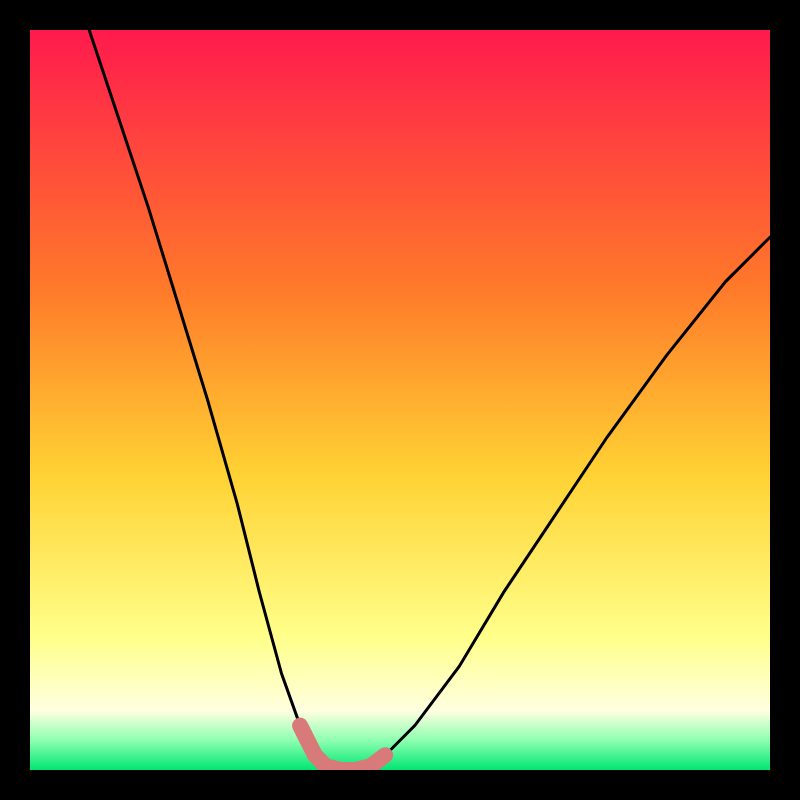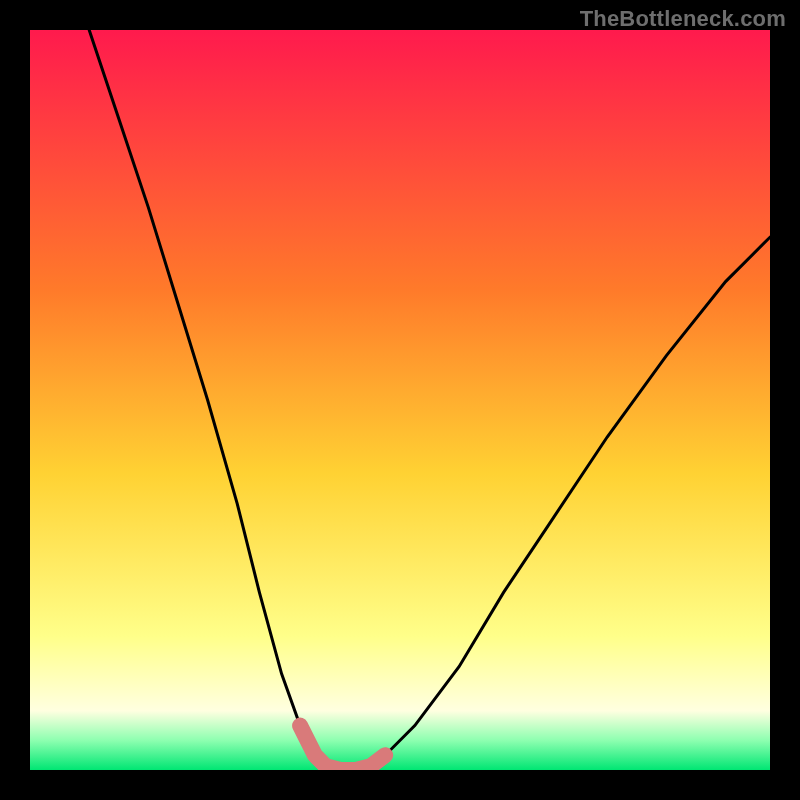--- a/index.html
+++ b/index.html
@@ -55,15 +55,14 @@
 
   <rect x="0" y="0" width="800" height="800" fill="#000"></rect>
   <rect x="30" y="30" width="740" height="740" fill="url(#bg-grad)"></rect>
 
   <g clip-path="url(#plot-clip)">
     <path id="curve-path" d="M89.2 30.0 L118.8 118.8 L148.4 207.6 L178.0 303.8 L207.6 400.0 L237.2 503.6 L259.4 592.4 L281.6 673.8 L300.1 725.6 L314.9 755.2 L326.0 766.3 L340.8 770.0 L355.6 770.0 L370.4 766.3 L385.2 755.2 L414.8 725.6 L459.2 666.4 L503.6 592.4 L548.0 525.8 L607.2 437.0 L666.4 355.6 L725.6 281.6 L770.0 237.2" fill="none" stroke="#000000" stroke-width="3" stroke-linecap="round"></path>
     <path id="marker-path" d="M300.1 725.6 L314.9 755.2 L326.0 766.3 L340.8 770.0 L355.6 770.0 L370.4 766.3 L385.2 755.2" fill="none" stroke="#d97a7a" stroke-width="16" stroke-linecap="round" stroke-linejoin="round"></path>
   </g>
 </svg>
 
-<div class="watermark">TheBottleneck.com</div>
 
 </div>
 
 </body></html>

